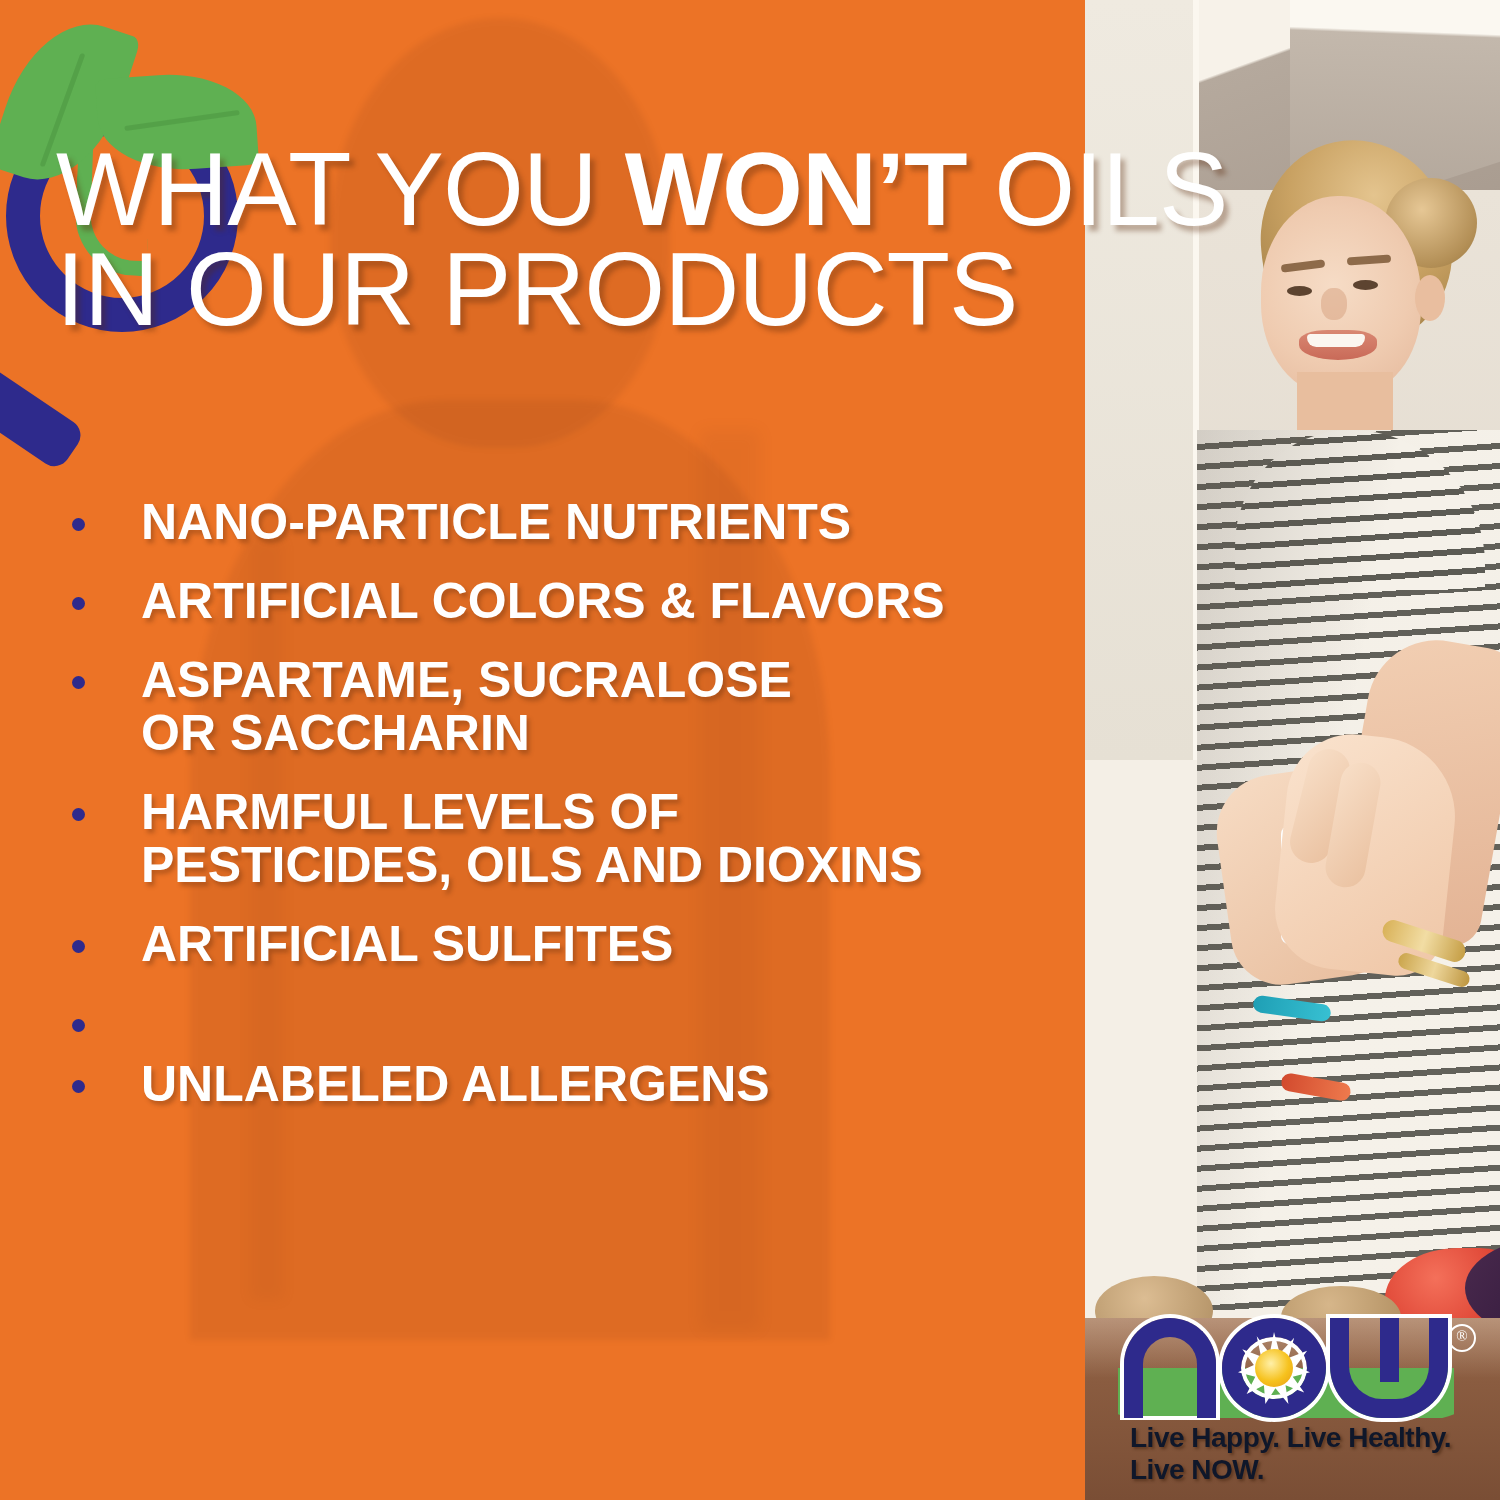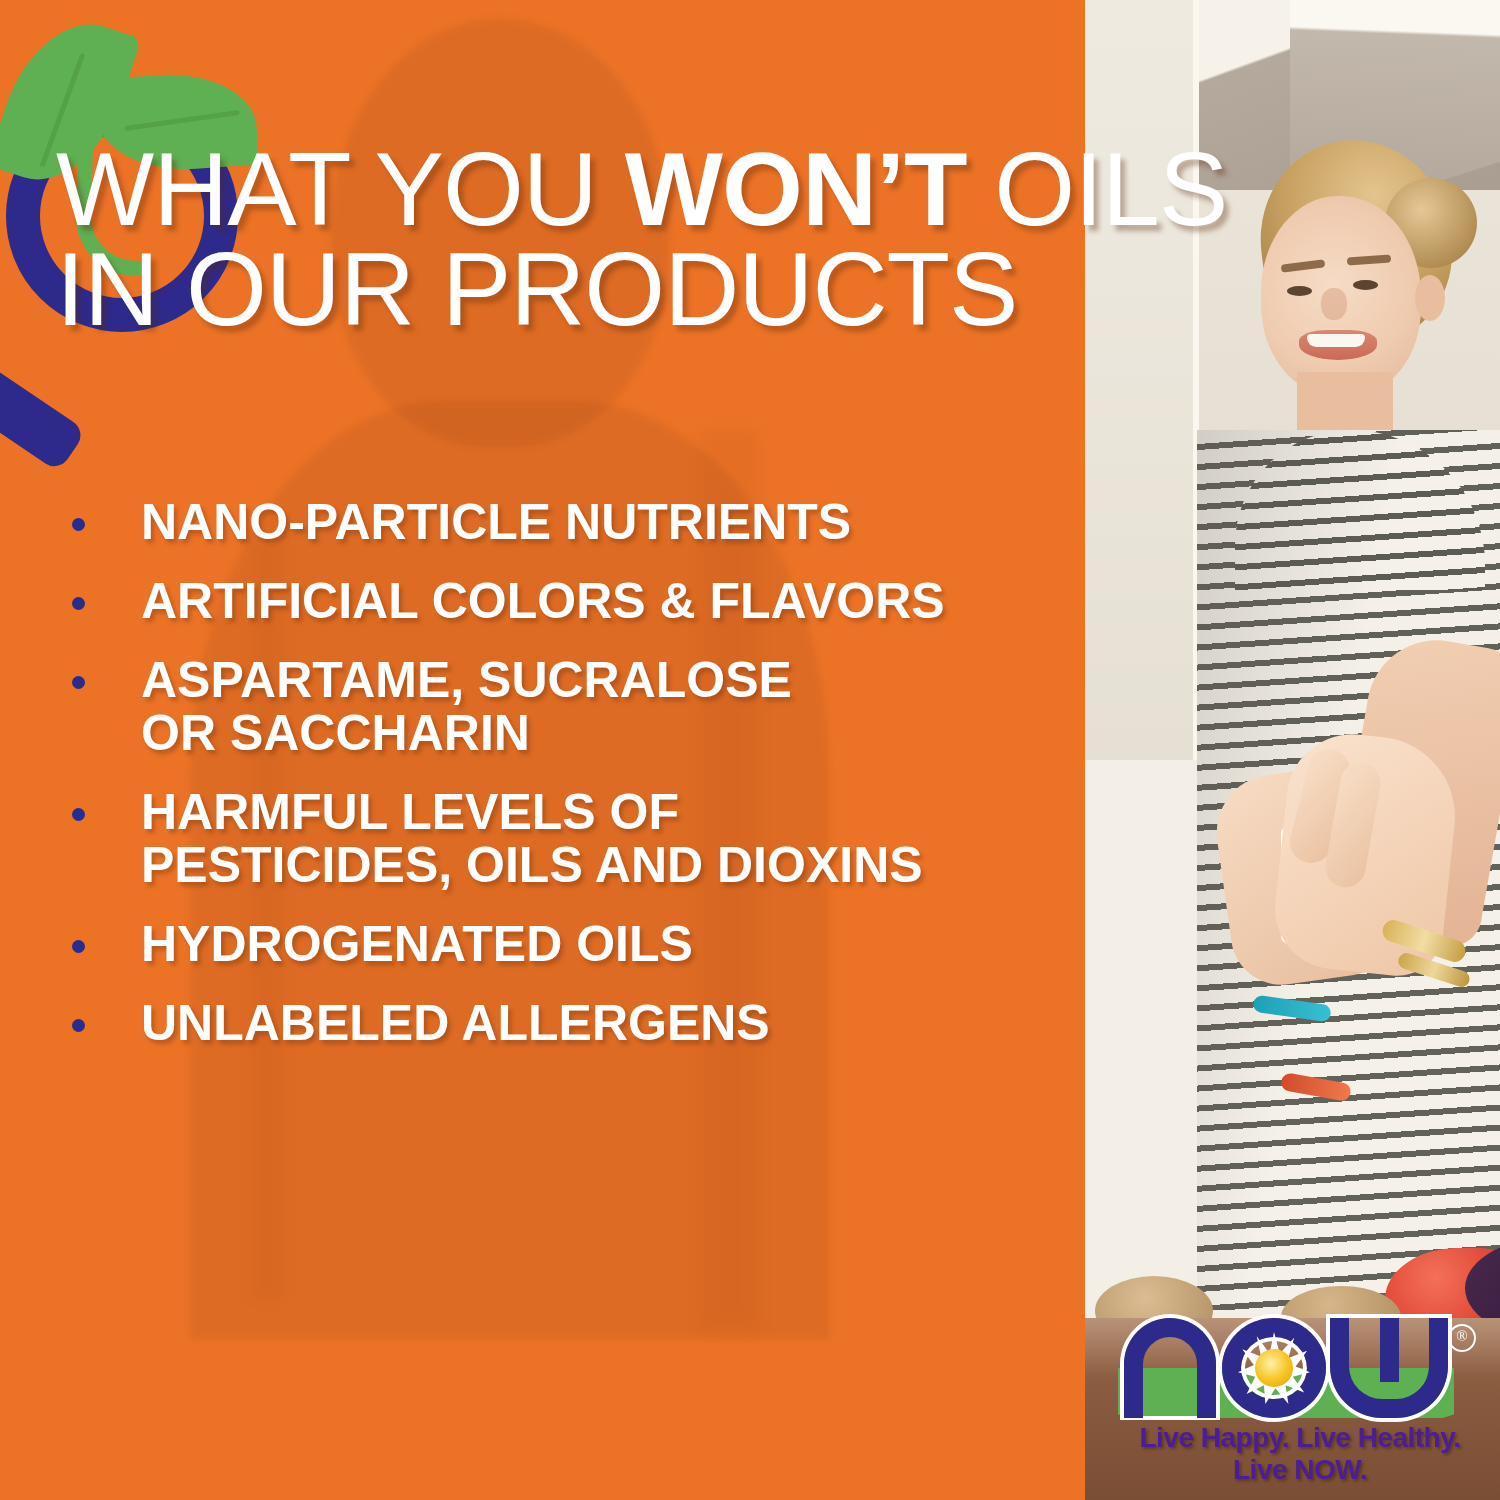--- a/index.html
+++ b/index.html
@@ -203,22 +203,22 @@
     background:#5FB052;}
   .lg-sun{position:absolute;left:120px;top:22px;width:72px;height:72px;}
   .lg-sun-star{position:absolute;inset:0;background:#FFFFFF;
     clip-path:polygon(50% 0%,58% 30%,78% 8%,70% 36%,96% 26%,80% 48%,100% 56%,76% 62%,92% 84%,66% 74%,70% 100%,52% 78%,38% 100%,36% 74%,12% 86%,24% 62%,0% 56%,22% 46%,6% 24%,32% 34%,26% 6%,44% 30%);}
   .lg-sun-core{position:absolute;left:17px;top:17px;width:38px;height:38px;border-radius:50%;
     background:radial-gradient(circle at 42% 38%,#FFF0A8,#F6C21E 55%,#E79B12 100%);}
   .lg-reg{position:absolute;left:330px;top:14px;width:24px;height:24px;border-radius:50%;
     border:2px solid #FFFFFF;color:#FFFFFF;font-size:15px;line-height:21px;text-align:center;
     font-family:"Liberation Serif",serif;}
   .logo-tagline{
-    position:absolute;left:6px;top:112px;width:352px;
-    text-align:center;color:#4c1d95;
+    position:absolute;left:12px;top:112px;width:352px;
+    color:#0f172a;
     font-family:"Liberation Sans",sans-serif;
     font-weight:bold;font-size:28px;letter-spacing:-0.5px;
     text-shadow:2px 2px 3px rgba(60,30,10,.5);
   }
 </style>
 </head>
 <body>
 
 <div id="poster">
 
@@ -305,21 +305,24 @@
       <span class="bullet-text">ASPARTAME, SUCRALOSE
 OR SACCHARIN</span>
     </div>
     <div class="bullet-row">
       <span class="bullet-dot"></span>
       <span class="bullet-text">HARMFUL LEVELS OF
 PESTICIDES, OILS AND DIOXINS</span>
     </div>
     <div class="bullet-row">
       <span class="bullet-dot"></span>
-      <span class="bullet-text">HYDROGENATED OILS</span>
+      <span class="bullet-text">ARTIFICIAL SULFITES</span>
+    </div>
+    <div class="bullet-row">
+      <span class="bullet-dot"></span>
     </div>
     <div class="bullet-row">
       <span class="bullet-dot"></span>
       <span class="bullet-text">UNLABELED ALLERGENS</span>
     </div>
   </div>
 
   <div class="now-logo">
     <div class="logo-mark">
       <div class="lg-hill">

